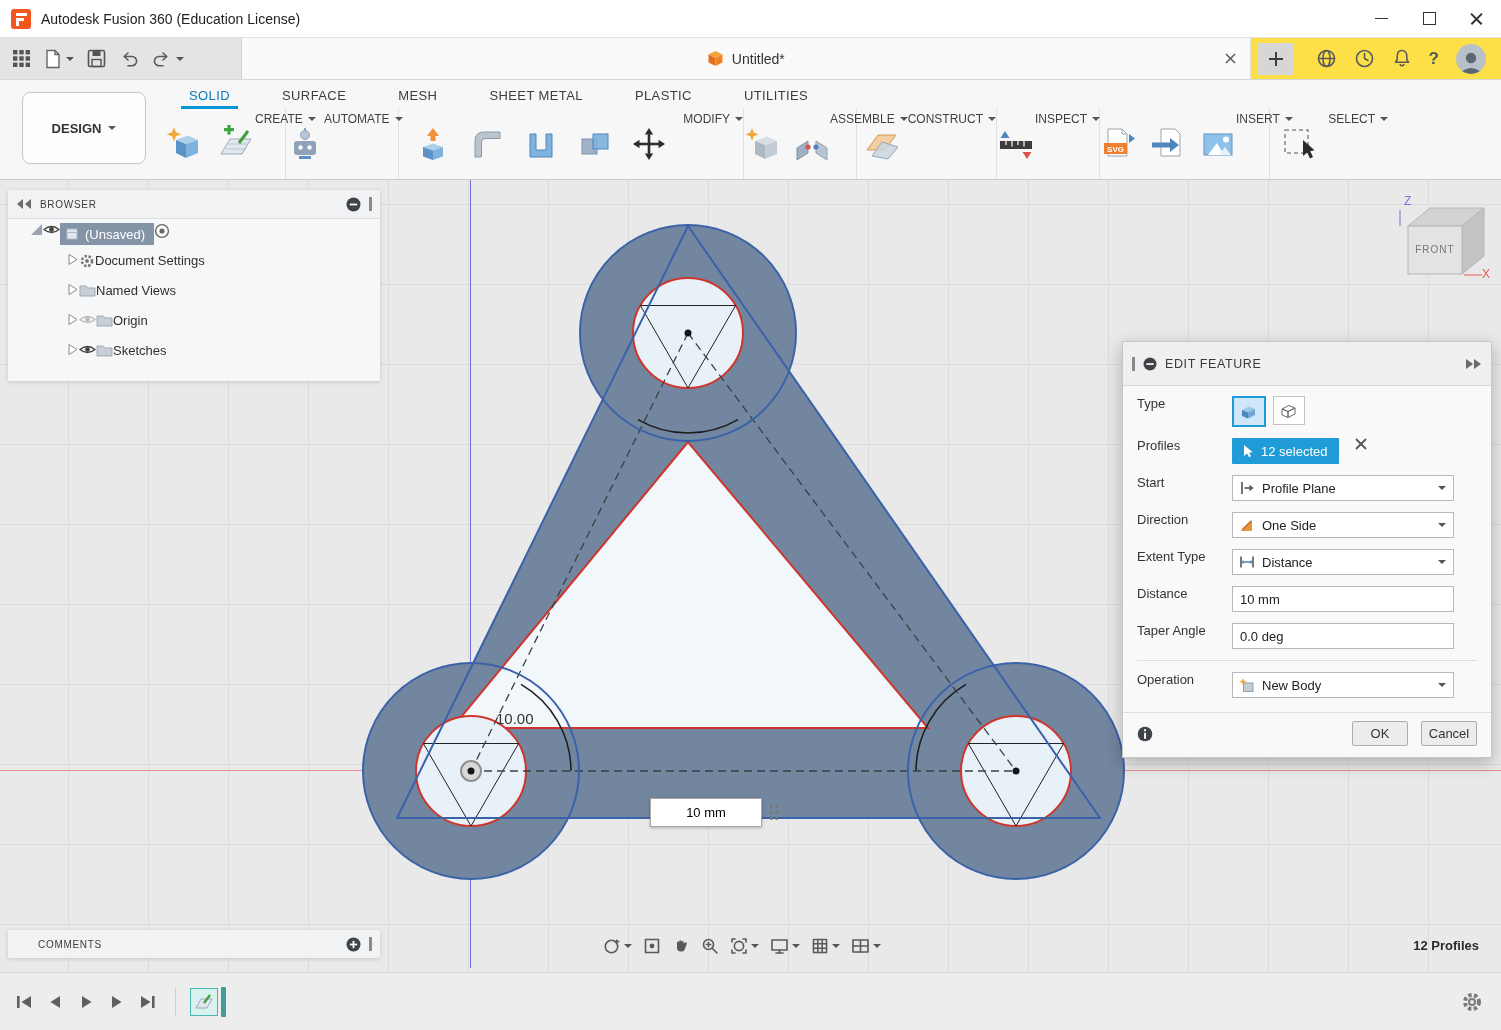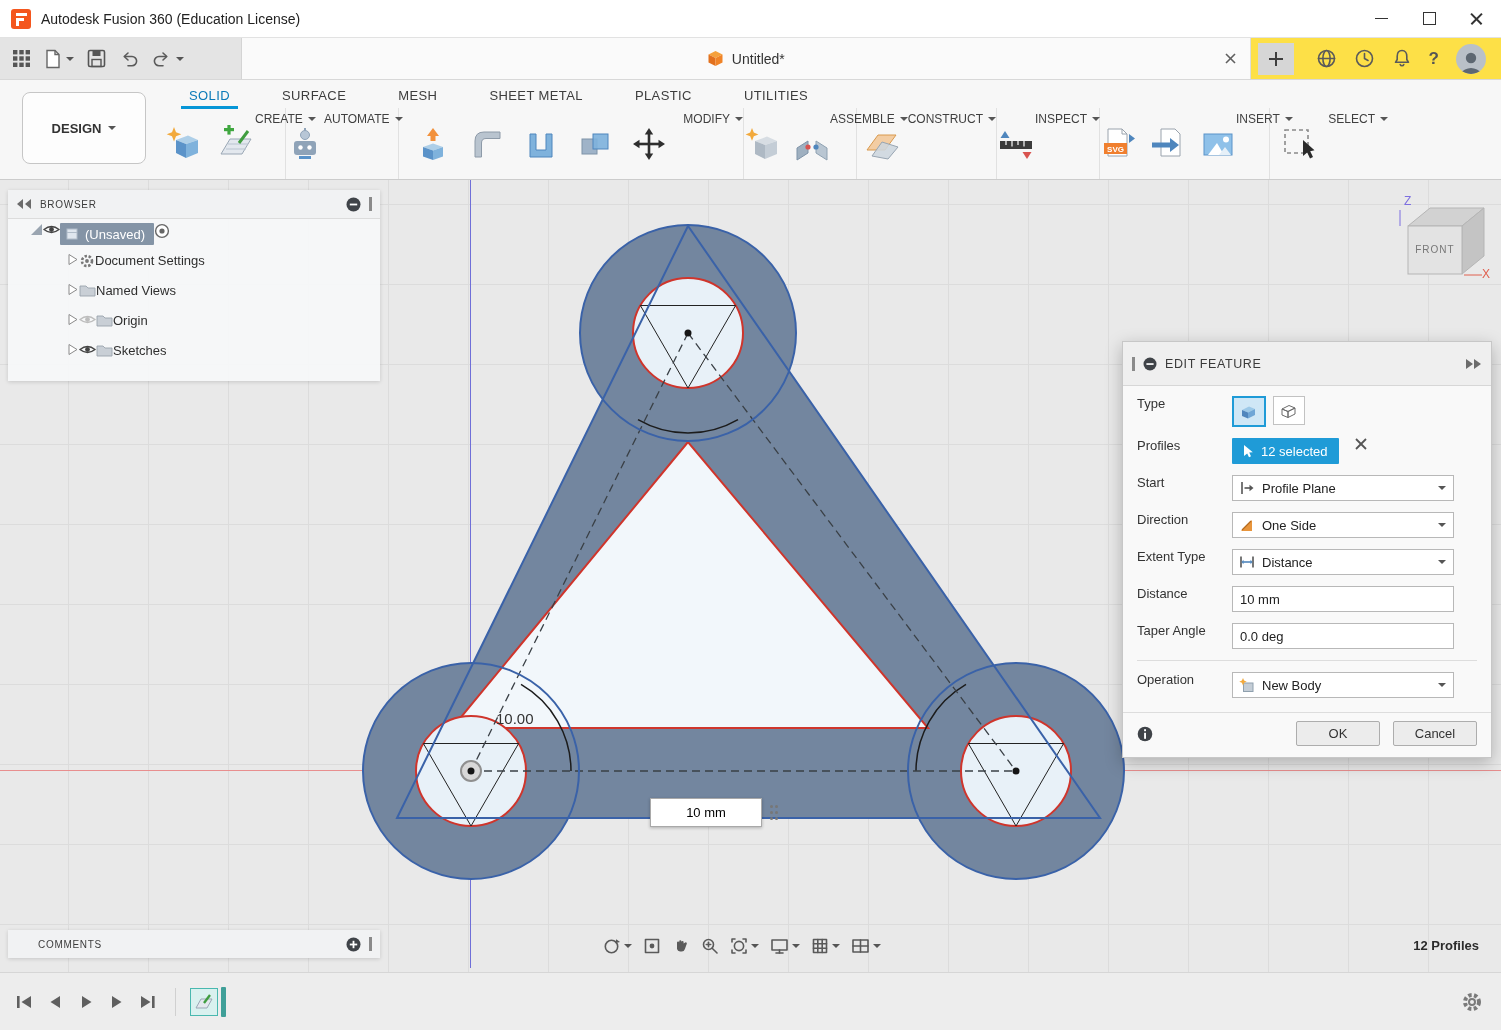--- a/index.html
+++ b/index.html
@@ -81,21 +81,21 @@
            align-items:center;justify-content:center;margin-right:7px}
   .typebtn.sel{background:#cfe7f6;border:2px solid #1f9bd7}
   .profiles-btn{height:26px;background:#1f9bd7;color:#fff;display:flex;align-items:center;
                 gap:7px;padding:0 11px;font-size:13px;border-radius:1px}
   .dd{width:222px;height:26px;background:#fff;border:1px solid #b8b8b8;display:flex;
       align-items:center;gap:7px;padding-left:6px;box-sizing:border-box;font-size:13px;color:#222}
   .txt{width:222px;height:26px;border:1px solid #b8b8b8;background:#fff;box-sizing:border-box;
        padding:0 7px;font-size:13px;color:#222;font-family:"Liberation Sans",sans-serif}
   .hr{height:1px;background:#ddd;margin:4px 0 11px}
   .dfoot{display:flex;align-items:center;gap:13px;padding:8px 14px 11px;border-top:1px solid #ddd}
-  .btn{width:84px;height:25px;background:#ececec;border:1px solid #adadad;border-radius:2px;
+  .btn{width:56px;height:25px;background:#ececec;border:1px solid #adadad;border-radius:2px;
        font-size:13px;color:#333;font-family:"Liberation Sans",sans-serif}
 
   
   #navbar{position:absolute;left:598px;top:931px;height:30px;display:flex;align-items:center;gap:3px;z-index:11}
   .navbtn{height:28px;display:flex;align-items:center;justify-content:center;padding:0 4px;gap:3px}
   #profiles-count{position:absolute;right:22px;top:938px;font-size:13px;font-weight:bold;color:#2b2b2b;z-index:11}
   #timeline{position:absolute;left:0;bottom:0;width:100%;height:58px;background:#ededed;
             border-top:1px solid #d6d6d6;display:flex;align-items:center;box-sizing:border-box;z-index:9}
   .pbtn{width:27px;height:26px;display:flex;align-items:center;justify-content:center}
   #viewcube{position:absolute;left:1390px;top:192px;z-index:10}

